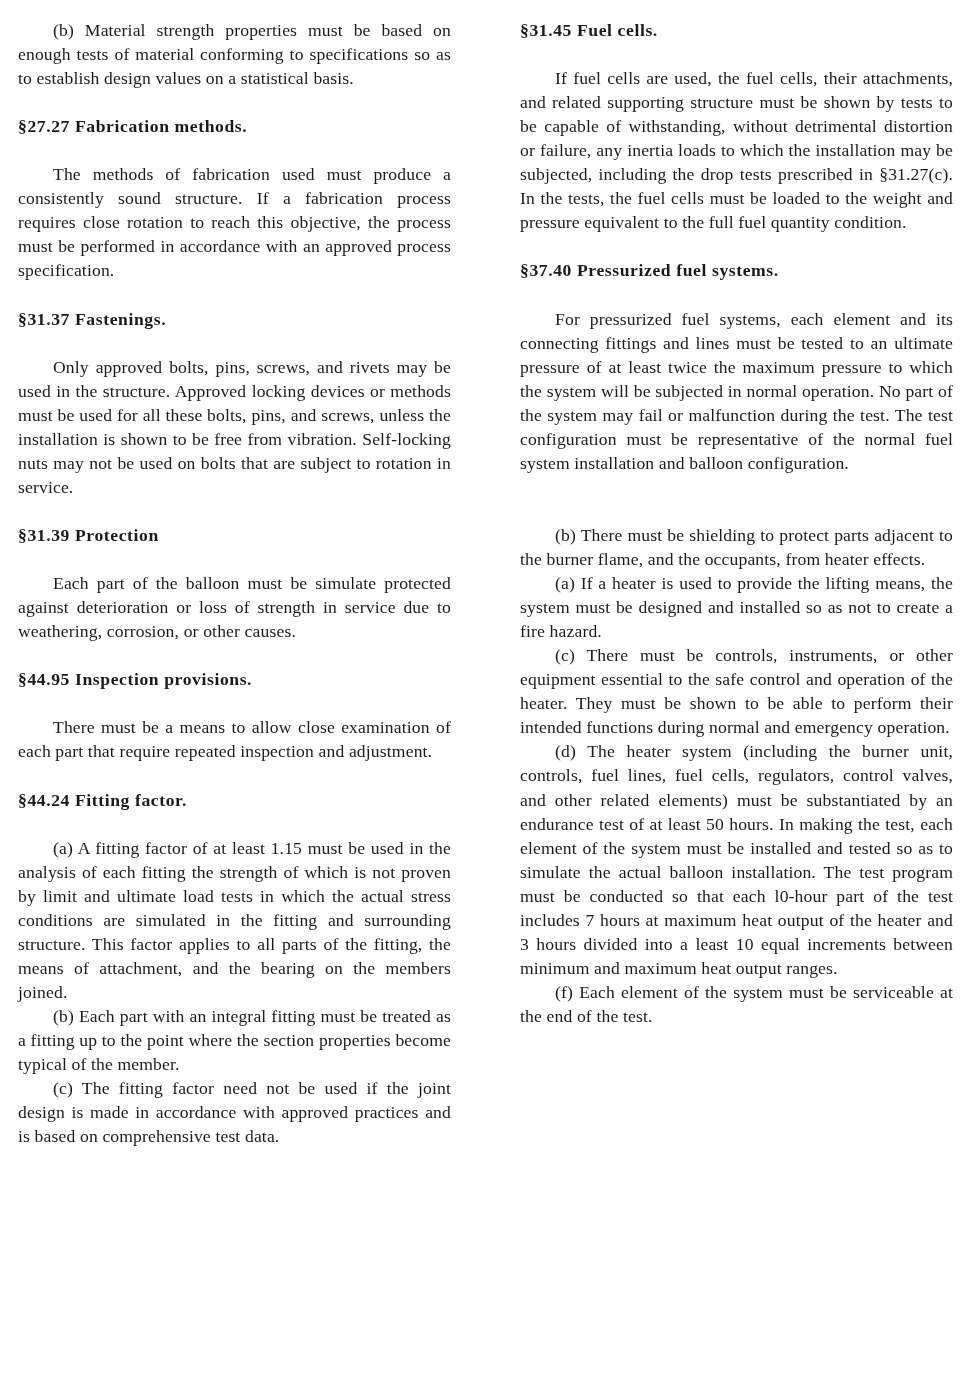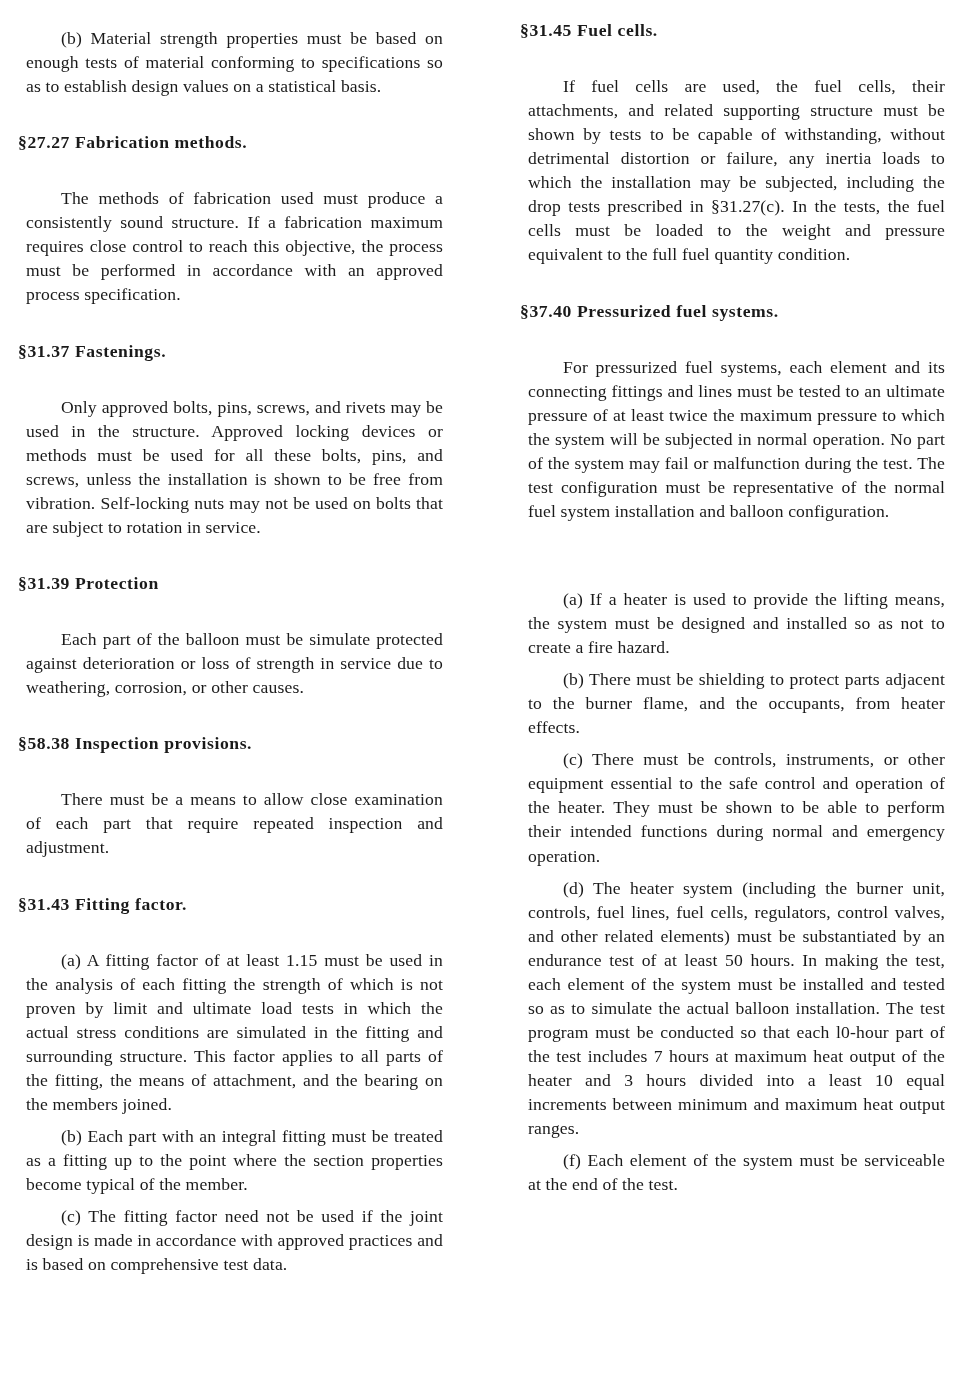--- a/index.html
+++ b/index.html
@@ -10,21 +10,21 @@
   }
   .col {
     position: absolute; top: 18px;
     width: 433px;
     font-size: 16.2px;
     line-height: 24.05px;
   }
   .col.left { left: 18px; }
   .col.right { left: 520px; }
   .p {
-    margin: 8px;
+    margin: 0;
     text-align: justify;
     text-indent: 35px;
     font-family: "Liberation Serif", "DejaVu Serif", serif;
     font-size: 17.6px;
     letter-spacing: 0.15px;
   }
   .h {
     margin: 0;
     font-weight: bold;
     font-family: "Liberation Serif", "DejaVu Serif", serif;
@@ -40,57 +40,57 @@
 </style>
 </head>
 <body>
 
 <div class="col left">
   <p class="p">(b) Material strength properties must be based on enough tests of material conforming to specifications so as to establish design values on a statistical basis.</p>
   <div class="gap"></div>
 
   <p class="h">§27.27 Fabrication methods.</p>
   <div class="gap"></div>
-  <p class="p">The methods of fabrication used must produce a consistently sound structure. If a fabrication maximum requires close control to reach this objective, the process must be performed in accordance with an approved process specification.</p>
+  <p class="p">The methods of fabrication used must produce a consistently sound structure. If a fabrication process requires close rotation to reach this objective, the process must be performed in accordance with an approved process specification.</p>
   <div class="gap"></div>
 
   <p class="h">§31.37 Fastenings.</p>
   <div class="gap"></div>
   <p class="p">Only approved bolts, pins, screws, and rivets may be used in the structure. Approved locking devices or methods must be used for all these bolts, pins, and screws, unless the installation is shown to be free from vibration. Self-locking nuts may not be used on bolts that are subject to rotation in service.</p>
   <div class="gap"></div>
 
   <p class="h">§31.39 Protection</p>
   <div class="gap"></div>
   <p class="p">Each part of the balloon must be simulate protected against deterioration or loss of strength in service due to weathering, corrosion, or other causes.</p>
   <div class="gap"></div>
 
-  <p class="h">§58.38 Inspection provisions.</p>
+  <p class="h">§44.95 Inspection provisions.</p>
   <div class="gap"></div>
   <p class="p">There must be a means to allow close examination of each part that require repeated inspection and adjustment.</p>
   <div class="gap"></div>
 
-  <p class="h">§31.43 Fitting factor.</p>
+  <p class="h">§44.24 Fitting factor.</p>
   <div class="gap"></div>
   <p class="p">(a) A fitting factor of at least 1.15 must be used in the analysis of each fitting the strength of which is not proven by limit and ultimate load tests in which the actual stress conditions are simulated in the fitting and surrounding structure. This factor applies to all parts of the fitting, the means of attachment, and the bearing on the members joined.</p>
   <p class="p">(b) Each part with an integral fitting must be treated as a fitting up to the point where the section properties become typical of the member.</p>
   <p class="p">(c) The fitting factor need not be used if the joint design is made in accordance with approved practices and is based on comprehensive test data.</p>
 </div>
 
 <div class="col right">
   <p class="h">§31.45 Fuel cells.</p>
   <div class="gap"></div>
   <p class="p">If fuel cells are used, the fuel cells, their attachments, and related supporting structure must be shown by tests to be capable of withstanding, without detrimental distortion or failure, any inertia loads to which the installation may be subjected, including the drop tests prescribed in §31.27(c). In the tests, the fuel cells must be loaded to the weight and pressure equivalent to the full fuel quantity condition.</p>
   <div class="gap"></div>
 
   <p class="h">§37.40 Pressurized fuel systems.</p>
   <div class="gap"></div>
   <p class="p">For pressurized fuel systems, each element and its connecting fittings and lines must be tested to an ultimate pressure of at least twice the maximum pressure to which the system will be subjected in normal operation. No part of the system may fail or malfunction during the test. The test configuration must be representative of the normal fuel system installation and balloon configuration.</p>
   <div class="gap"></div>
 
   <div class="gap"></div>
+  <p class="p">(b) There must be shielding to protect parts adjacent to the burner flame, and the occupants, from heater effects.</p>
   <p class="p">(a) If a heater is used to provide the lifting means, the system must be designed and installed so as not to create a fire hazard.</p>
-  <p class="p">(b) There must be shielding to protect parts adjacent to the burner flame, and the occupants, from heater effects.</p>
   <p class="p">(c) There must be controls, instruments, or other equipment essential to the safe control and operation of the heater. They must be shown to be able to perform their intended functions during normal and emergency operation.</p>
   <p class="p">(d) The heater system (including the burner unit, controls, fuel lines, fuel cells, regulators, control valves, and other related elements) must be substantiated by an endurance test of at least 50 hours. In making the test, each element of the system must be installed and tested so as to simulate the actual balloon installation. The test program must be conducted so that each l0-hour part of the test includes 7 hours at maximum heat output of the heater and 3 hours divided into a least 10 equal increments between minimum and maximum heat output ranges.</p>
   <p class="p">(f) Each element of the system must be serviceable at the end of the test.</p>
 </div>
 
 <div class="page-num">C-3</div>
 
 </body></html>

